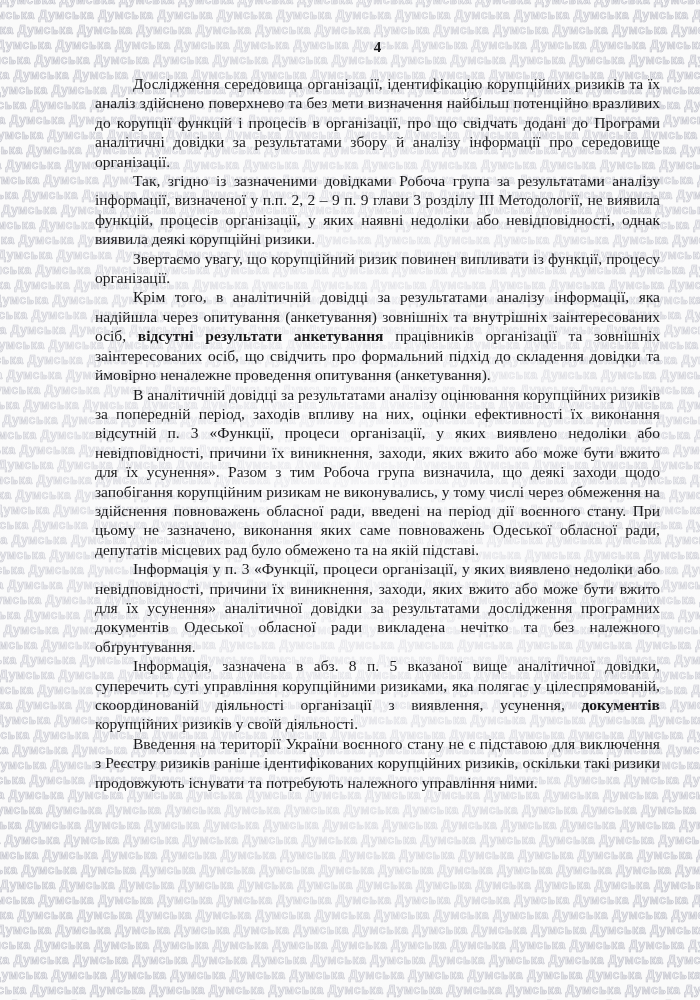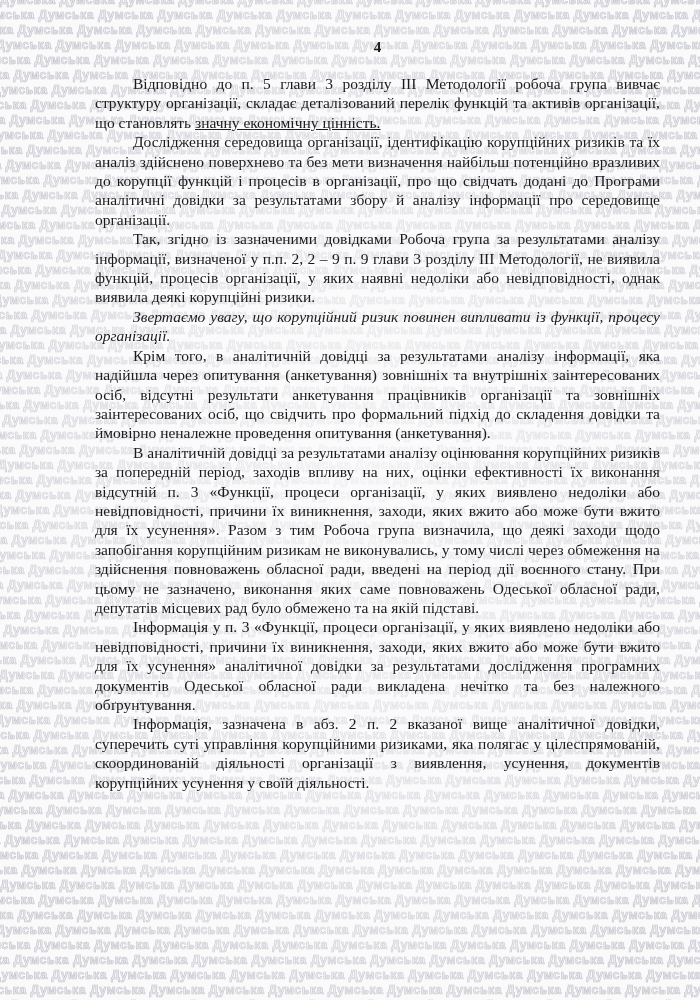--- a/index.html
+++ b/index.html
@@ -44,22 +44,22 @@
     line-height:19px;
     margin:0 0 17px 0;
   }
   .para {
     margin:0;
     font-size:15.5px;
     line-height:19.4px;
     text-align:justify;
     text-indent:38px;
   }
-  .para.italic { font-style:italic; }
-  .b { font-weight:normal; }
+  .para.italic { }
+  .b { font-weight:bold; }
   .u { text-decoration:underline; }
 </style>
 </head>
 <body>
 
 <div class="page">
   <div class="watermark">
       <div class="wm-row" style="top: -7px; left: 0px;">Думська Думська Думська Думська Думська Думська Думська Думська Думська Думська Думська Думська Думська Думська Думська Думська </div>
       <div class="wm-row" style="top: 8px; left: -21px;">Думська Думська Думська Думська Думська Думська Думська Думська Думська Думська Думська Думська Думська Думська Думська Думська </div>
       <div class="wm-row" style="top: 23px; left: -42px;">Думська Думська Думська Думська Думська Думська Думська Думська Думська Думська Думська Думська Думська Думська Думська Думська </div>
@@ -125,22 +125,22 @@
       <div class="wm-row" style="top: 923px; left: -4px;">Думська Думська Думська Думська Думська Думська Думська Думська Думська Думська Думська Думська Думська Думська Думська Думська </div>
       <div class="wm-row" style="top: 938px; left: -25px;">Думська Думська Думська Думська Думська Думська Думська Думська Думська Думська Думська Думська Думська Думська Думська Думська </div>
       <div class="wm-row" style="top: 953px; left: -46px;">Думська Думська Думська Думська Думська Думська Думська Думська Думська Думська Думська Думська Думська Думська Думська Думська </div>
       <div class="wm-row" style="top: 968px; left: -8px;">Думська Думська Думська Думська Думська Думська Думська Думська Думська Думська Думська Думська Думська Думська Думська Думська </div>
       <div class="wm-row" style="top: 983px; left: -29px;">Думська Думська Думська Думська Думська Думська Думська Думська Думська Думська Думська Думська Думська Думська Думська Думська </div>
       <div class="wm-row" style="top: 998px; left: -50px;">Думська Думська Думська Думська Думська Думська Думська Думська Думська Думська Думська Думська Думська Думська Думська Думська </div>
     </div>
   <div class="vignette"></div>
   <div class="content">
     <p class="page-num">4</p>
-  <p class="para"><span>Відповідно до п. 5 глави 3 розділу III Методології робоча група вивчає структуру організації, складає деталізований перелік функцій та активів організації, що становлять </span><span class="u">значну економічну цінність.</span></p>
       <p class="para"><span>Дослідження середовища організації, ідентифікацію корупційних ризиків та їх аналіз здійснено поверхнево та без мети визначення найбільш потенційно вразливих до корупції функцій і процесів в організації, про що свідчать додані до Програми аналітичні довідки за результатами збору й аналізу інформації про середовище організації.</span></p>
       <p class="para"><span>Так, згідно із зазначеними довідками Робоча група за результатами аналізу інформації, визначеної у п.п. 2, 2 – 9 п. 9 глави 3 розділу III Методології, не виявила функцій, процесів організації, у яких наявні недоліки або невідповідності, однак виявила деякі корупційні ризики.</span></p>
       <p class="para italic"><span>Звертаємо увагу, що корупційний ризик повинен випливати із функції, процесу організації.</span></p>
       <p class="para"><span>Крім того, в аналітичній довідці за результатами аналізу інформації, яка надійшла через опитування (анкетування) зовнішніх та внутрішніх заінтересованих осіб, </span><span class="b">відсутні результати анкетування</span><span> працівників організації та зовнішніх заінтересованих осіб, що свідчить про формальний підхід до складення довідки та ймовірно неналежне проведення опитування (анкетування).</span></p>
       <p class="para"><span>В аналітичній довідці за результатами аналізу оцінювання корупційних ризиків за попередній період, заходів впливу на них, оцінки ефективності їх виконання відсутній п. 3 «Функції, процеси організації, у яких виявлено недоліки або невідповідності, причини їх виникнення, заходи, яких вжито або може бути вжито для їх усунення». Разом з тим Робоча група визначила, що деякі заходи щодо запобігання корупційним ризикам не виконувались, у тому числі через обмеження на здійснення повноважень обласної ради, введені на період дії воєнного стану. При цьому не зазначено, виконання яких саме повноважень Одеської обласної ради, депутатів місцевих рад було обмежено та на якій підставі.</span></p>
       <p class="para"><span>Інформація у п. 3 «Функції, процеси організації, у яких виявлено недоліки або невідповідності, причини їх виникнення, заходи, яких вжито або може бути вжито для їх усунення» аналітичної довідки за результатами дослідження програмних документів Одеської обласної ради викладена нечітко та без належного обґрунтування.</span></p>
-      <p class="para"><span>Інформація, зазначена в абз. 2 п. 2 вказаної вище аналітичної довідки, суперечить суті управління корупційними ризиками, яка полягає у цілеспрямованій, скоординованій діяльності організації з виявлення, усунення, </span><span class="b">документів</span><span> корупційних усунення у своїй діяльності.</span></p>
+      <p class="para"><span>Інформація, зазначена в абз. 8 п. 5 вказаної вище аналітичної довідки, суперечить суті управління корупційними ризиками, яка полягає у цілеспрямованій, скоординованій діяльності організації з виявлення, усунення, </span><span class="b">документів</span><span> корупційних ризиків у своїй діяльності.</span></p>
+      <p class="para italic"><span>Введення на території України воєнного стану не є підставою для виключення з Реєстру ризиків раніше ідентифікованих корупційних ризиків, оскільки такі ризики продовжують існувати та потребують належного управління ними.</span></p>
     </div>
 </div>
 
 </body></html>

